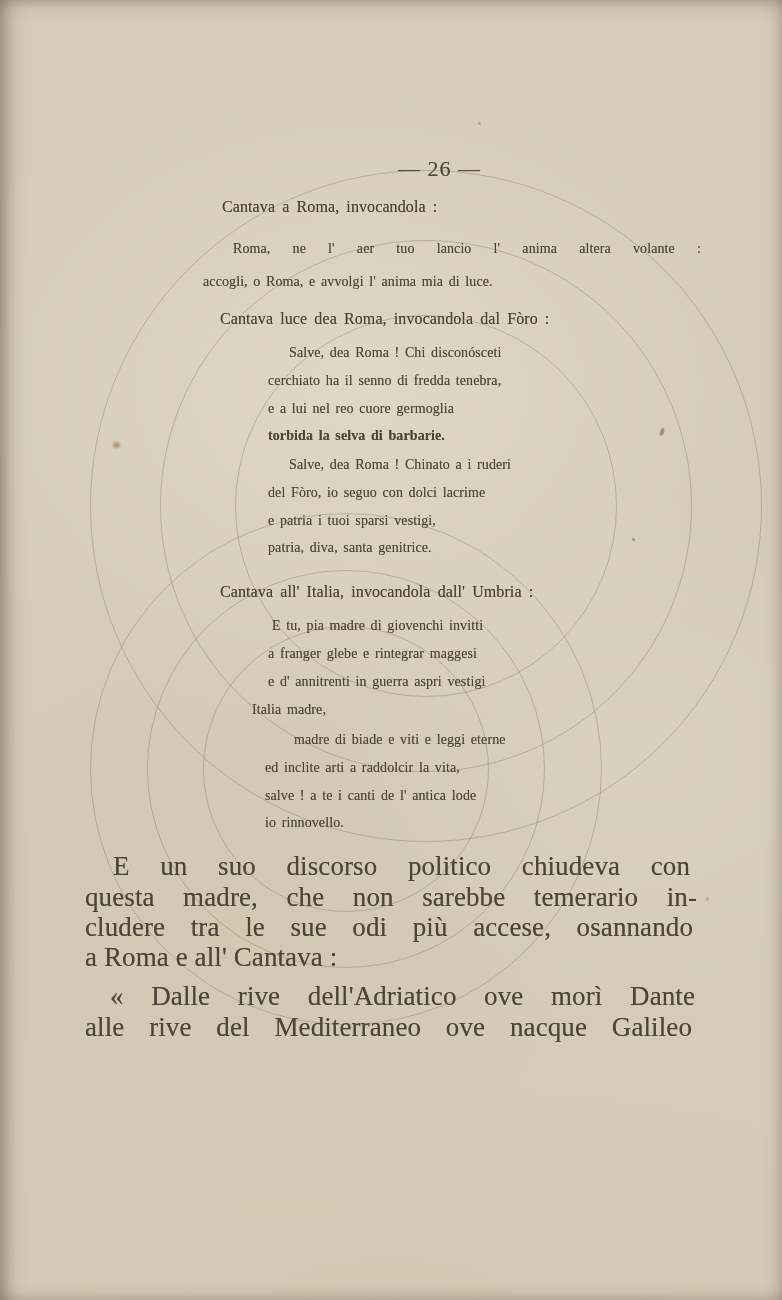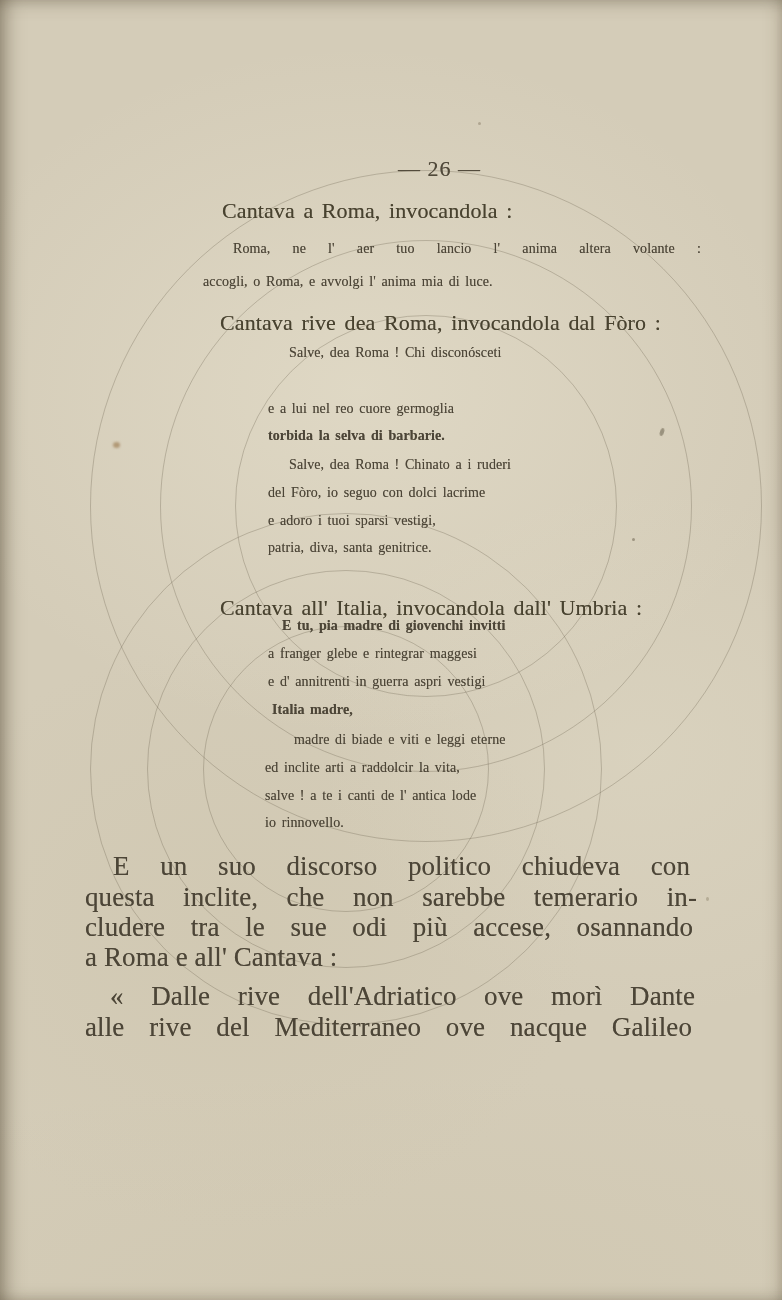--- a/index.html
+++ b/index.html
@@ -22,21 +22,21 @@
     font-family:"Liberation Serif","DejaVu Serif",serif;
     color:#4c4537;
   }
   .txt{
     position:absolute;
     white-space:nowrap;
     text-shadow:0 0 0.5px rgba(76,69,55,0.55);
     letter-spacing:0.1px;
   }
   .pagenum{font-size:22px;letter-spacing:1px;color:#50493a;}
-  .h{font-size:22px;word-spacing:3px;color:#48422f;}
+  .h{font-size:16px;word-spacing:3px;color:#48422f;}
   .poem{font-size:14px;word-spacing:2px;}
   .prose{font-size:27px;}
   .just{
     white-space:normal;
     text-align:justify;
     text-align-last:justify;
     overflow:hidden;
     max-height:32px;
   }
   .ring{
@@ -70,42 +70,43 @@
   <div class="speck" style="left:632px;top:538px;width:3px;height:3px;background:rgba(100,90,70,0.5);"></div>
   <div class="speck" style="left:478px;top:122px;width:3px;height:3px;background:rgba(120,108,84,0.4);"></div>
   <div class="speck" style="left:706px;top:897px;width:3px;height:4px;background:rgba(120,108,84,0.35);"></div>
 
   <div class="txt pagenum" style="left:398px;top:156px;">— 26 —</div>
 
   <div class="txt h" style="left:222px;top:198px;">Cantava a Roma, invocandola :</div>
   <div class="txt poem just" style="left:233px;top:241px;width:468px;">Roma, ne l' aer tuo lancio l' anima altera volante :</div>
   <div class="txt poem" style="left:203px;top:274px;">accogli, o Roma, e avvolgi l' anima mia di luce.</div>
 
-  <div class="txt h" style="left:220px;top:310px;">Cantava rive dea Roma, invocandola dal Fòro :</div>
+  <div class="txt h" style="left:220px;top:310px;">Cantava luce dea Roma, invocandola dal Fòro :</div>
   <div class="txt poem" style="left:289px;top:345px;">Salve, dea Roma ! Chi disconósceti</div>
+  <div class="txt poem" style="left:268px;top:373px;">cerchiato ha il senno di fredda tenebra,</div>
   <div class="txt poem" style="left:268px;top:401px;">e a lui nel reo cuore germoglia</div>
   <div class="txt poem" style="left:268px;top:428px;font-weight:bold;">torbida la selva di barbarie.</div>
 
   <div class="txt poem" style="left:289px;top:457px;">Salve, dea Roma ! Chinato a i ruderi</div>
   <div class="txt poem" style="left:268px;top:485px;">del Fòro, io seguo con dolci lacrime</div>
-  <div class="txt poem" style="left:268px;top:513px;">e adoro i tuoi sparsi vestigi,</div>
+  <div class="txt poem" style="left:268px;top:513px;">e patria i tuoi sparsi vestigi,</div>
   <div class="txt poem" style="left:268px;top:540px;">patria, diva, santa genitrice.</div>
 
-  <div class="txt h" style="left:220px;top:583px;margin-top:12px;">Cantava all' Italia, invocandola dall' Umbria :</div>
-  <div class="txt poem" style="left:282px;top:618px;font-weight:bold;">E tu, pia madre di giovenchi invitti</div>
+  <div class="txt h" style="left:220px;top:583px;">Cantava all' Italia, invocandola dall' Umbria :</div>
+  <div class="txt poem" style="left:272px;top:618px;">E tu, pia madre di giovenchi invitti</div>
   <div class="txt poem" style="left:268px;top:646px;">a franger glebe e rintegrar maggesi</div>
   <div class="txt poem" style="left:268px;top:674px;">e d' annitrenti in guerra aspri vestigi</div>
-  <div class="txt poem" style="left:272px;top:702px;font-weight:bold;">Italia madre,</div>
+  <div class="txt poem" style="left:252px;top:702px;">Italia madre,</div>
 
   <div class="txt poem" style="left:294px;top:732px;">madre di biade e viti e leggi eterne</div>
   <div class="txt poem" style="left:265px;top:760px;">ed inclite arti a raddolcir la vita,</div>
   <div class="txt poem" style="left:265px;top:788px;">salve ! a te i canti de l' antica lode</div>
   <div class="txt poem" style="left:265px;top:815px;">io rinnovello.</div>
 
   <div class="txt prose just" style="left:113px;top:851px;width:577px;">E un suo discorso politico chiudeva con</div>
-  <div class="txt prose just" style="left:85px;top:882px;width:612px;">questa inclite, che non sarebbe temerario in-</div>
+  <div class="txt prose just" style="left:85px;top:882px;width:612px;">questa madre, che non sarebbe temerario in-</div>
   <div class="txt prose just" style="left:85px;top:912px;width:608px;">cludere tra le sue odi più accese, osannando</div>
   <div class="txt prose" style="left:85px;top:942px;">a Roma e all' Cantava :</div>
 
   <div class="txt prose just" style="left:110px;top:981px;width:585px;">« Dalle rive dell'Adriatico ove morì Dante</div>
   <div class="txt prose just" style="left:85px;top:1012px;width:607px;">alle rive del Mediterraneo ove nacque Galileo</div>
 
 </div>
 
 </body></html>

